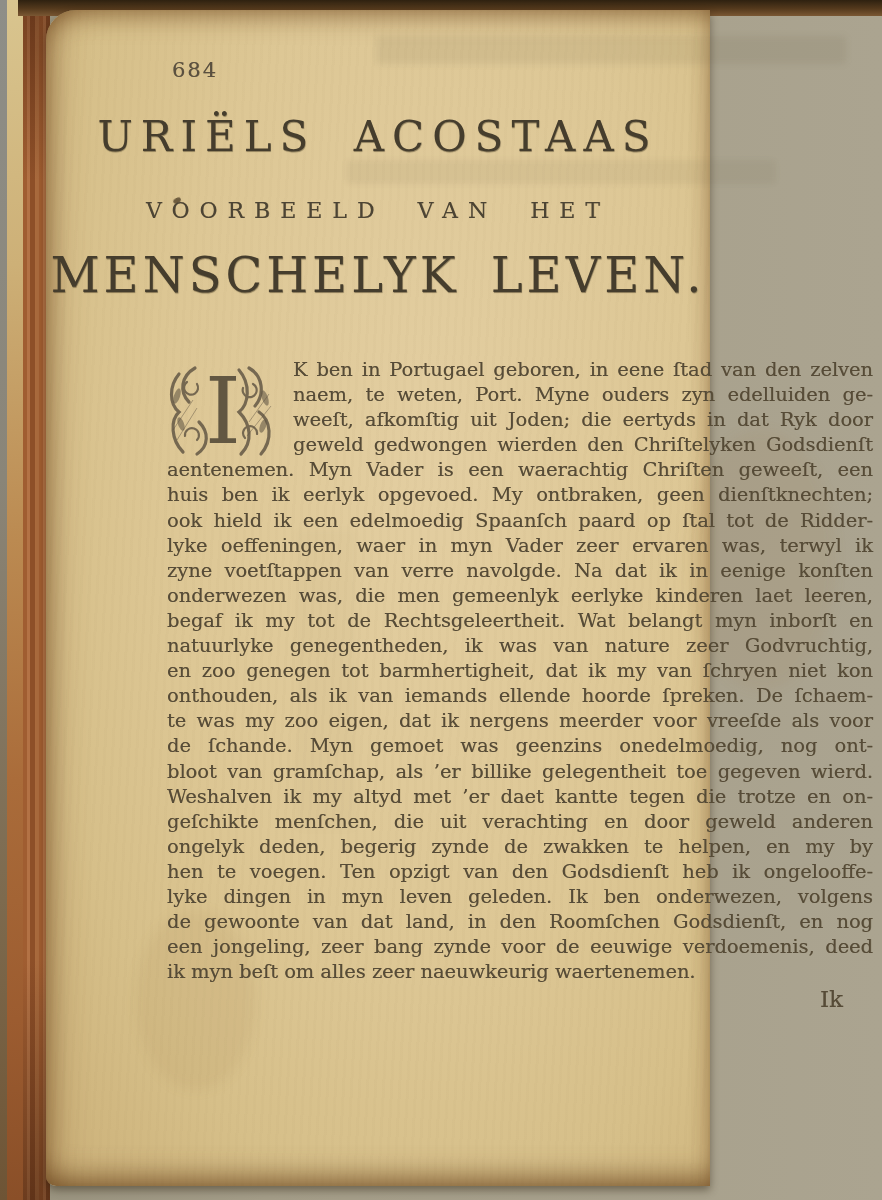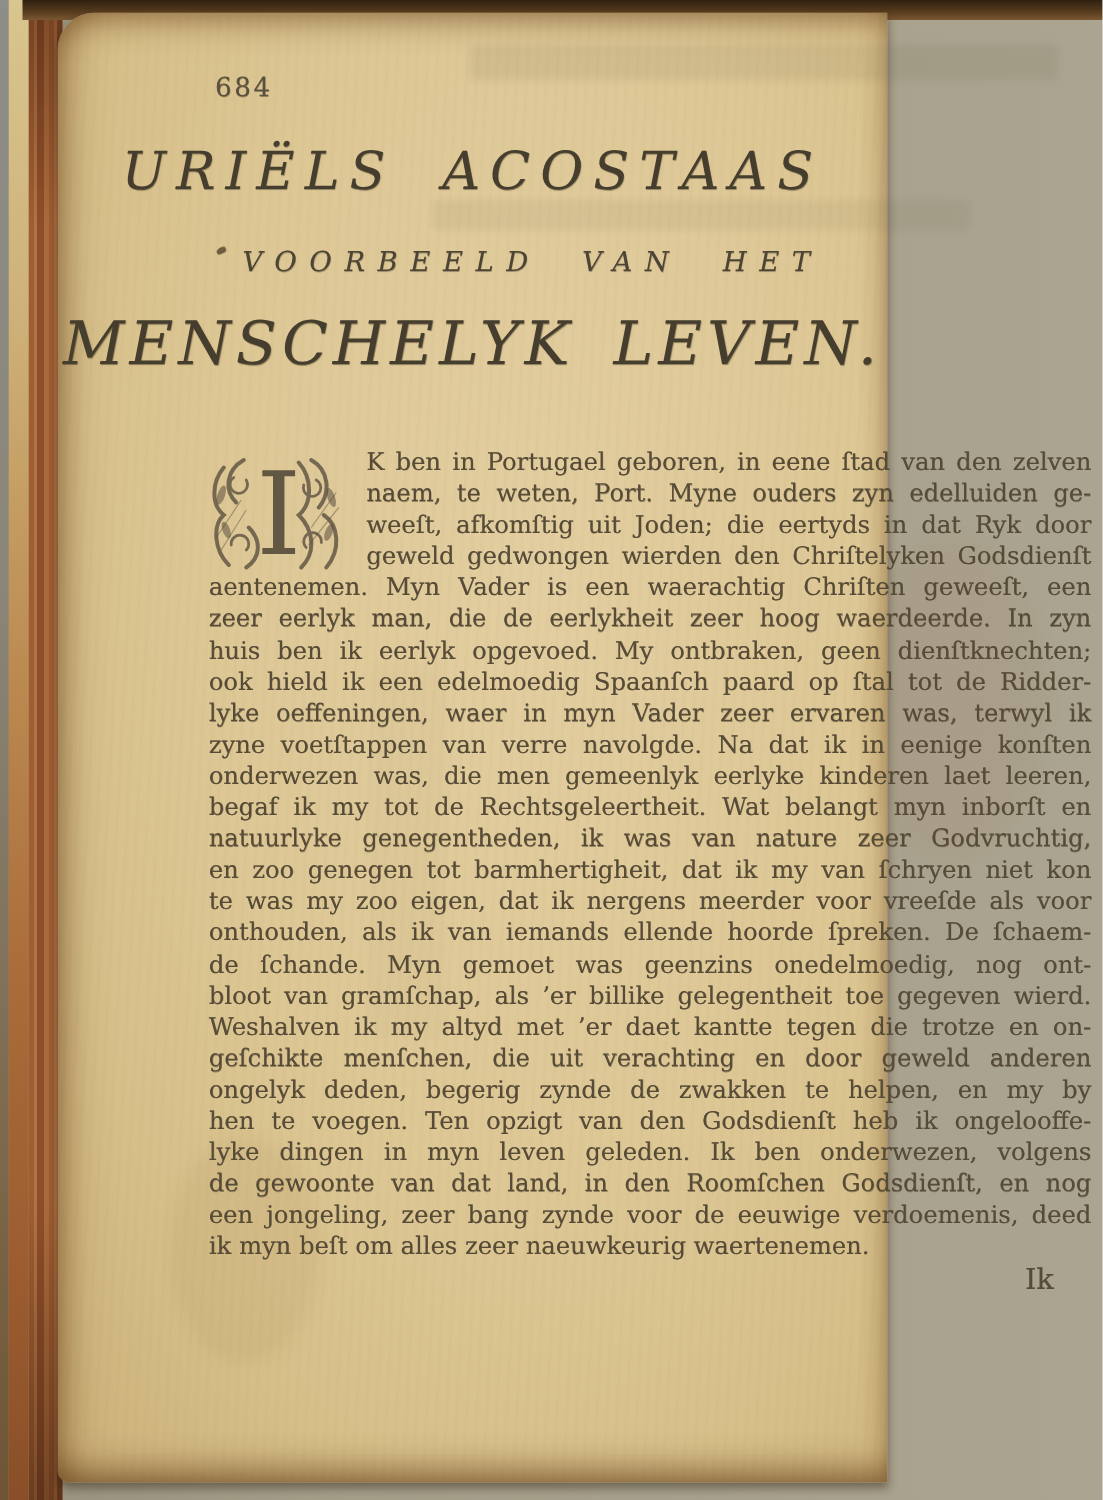--- a/index.html
+++ b/index.html
@@ -41,25 +41,25 @@
   .g2{left:300px;top:150px;width:430px;height:24px;opacity:.8;}
   .g3{left:250px;top:520px;width:60px;height:300px;opacity:.25;}
   .stain{border-radius:50%;filter:blur(6px);}
   .s1{left:640px;top:420px;width:150px;height:260px;background:rgba(150,112,58,.07);}
   .s2{left:90px;top:900px;width:120px;height:180px;background:rgba(140,104,52,.08);}
   .ink-spot{left:127px;top:188px;width:8px;height:5px;background:rgba(72,56,34,.75);
     border-radius:60% 40% 50% 50%;transform:rotate(-25deg);filter:blur(.4px);}
   
   .pagenum{left:126px;top:48px;font-size:21px;color:#5a5040;letter-spacing:2px;
     text-shadow:.3px .3px .5px rgba(80,66,40,.5);}
-  .hdr{left:0;width:100%;text-align:center;color:#453d2d;white-space:nowrap;font-style:italic;}
+  .hdr{left:0;width:100%;text-align:center;color:#453d2d;white-space:nowrap;}
   .title1{top:102px;font-size:42px;letter-spacing:8px;word-spacing:16px;
     text-shadow:.4px .6px .7px rgba(60,50,30,.45);}
   .title2{top:188px;font-size:22px;letter-spacing:10px;word-spacing:16px;color:#4c4434;
-    text-shadow:.3px .4px .6px rgba(60,50,30,.4);padding-left:48px;}
+    text-shadow:.3px .4px .6px rgba(60,50,30,.4);}
   .title3{top:237px;font-size:48px;letter-spacing:4px;word-spacing:12px;
     text-shadow:.5px .7px .8px rgba(55,45,25,.5);}
   
   .body-block{left:121px;top:347px;width:706px;}
   .body-block .bline{position:static;display:block;height:25.1px;
     font-size:19.4px;line-height:25.1px;color:#564b37;
     text-align:justify;text-align-last:justify;white-space:normal;
     text-shadow:.3px .3px .45px rgba(86,75,50,.55);}
   .body-block .bline.in{margin-left:126px;}
   .body-block .bline.last{text-align-last:left;}
@@ -116,31 +116,30 @@
         <ellipse cx="98" cy="66" rx="3" ry="7" transform="rotate(20 98 66)"></ellipse>
       </g>
       <text x="58" y="83" text-anchor="middle" font-size="92" font-family="DejaVu Serif, serif" fill="#554b39" opacity="0.9">I</text>
     </svg>
 
     <div class="bline in">K ben in Portugael geboren, in eene ſtad van den zelven</div>
     <div class="bline in">naem, te weten, Port. Myne ouders zyn edelluiden ge-</div>
     <div class="bline in">weeſt, afkomſtig uit Joden; die eertyds in dat Ryk door</div>
     <div class="bline in">geweld gedwongen wierden den Chriſtelyken Godsdienſt</div>
     <div class="bline">aentenemen. Myn Vader is een waerachtig Chriſten geweeſt, een</div>
-    <div class="bline">zeer eerlyk man, die de eerlykheit zeer hoog waerdeerde. In zyn</div>
     <div class="bline">huis ben ik eerlyk opgevoed. My ontbraken, geen dienſtknechten;</div>
     <div class="bline">ook hield ik een edelmoedig Spaanſch paard op ſtal tot de Ridder-</div>
     <div class="bline">lyke oeffeningen, waer in myn Vader zeer ervaren was, terwyl ik</div>
     <div class="bline">zyne voetſtappen van verre navolgde. Na dat ik in eenige konſten</div>
     <div class="bline">onderwezen was, die men gemeenlyk eerlyke kinderen laet leeren,</div>
     <div class="bline">begaf ik my tot de Rechtsgeleertheit. Wat belangt myn inborſt en</div>
     <div class="bline">natuurlyke genegentheden, ik was van nature zeer Godvruchtig,</div>
     <div class="bline">en zoo genegen tot barmhertigheit, dat ik my van ſchryen niet kon</div>
+    <div class="bline">onthouden, als ik van iemands ellende hoorde ſpreken. De ſchaem-</div>
     <div class="bline">te was my zoo eigen, dat ik nergens meerder voor vreeſde als voor</div>
-    <div class="bline">onthouden, als ik van iemands ellende hoorde ſpreken. De ſchaem-</div>
     <div class="bline">de ſchande. Myn gemoet was geenzins onedelmoedig, nog ont-</div>
     <div class="bline">bloot van gramſchap, als ’er billike gelegentheit toe gegeven wierd.</div>
     <div class="bline">Weshalven ik my altyd met ’er daet kantte tegen die trotze en on-</div>
     <div class="bline">geſchikte menſchen, die uit verachting en door geweld anderen</div>
     <div class="bline">ongelyk deden, begerig zynde de zwakken te helpen, en my by</div>
     <div class="bline">hen te voegen. Ten opzigt van den Godsdienſt heb ik ongelooffe-</div>
     <div class="bline">lyke dingen in myn leven geleden. Ik ben onderwezen, volgens</div>
     <div class="bline">de gewoonte van dat land, in den Roomſchen Godsdienſt, en nog</div>
     <div class="bline">een jongeling, zeer bang zynde voor de eeuwige verdoemenis, deed</div>
     <div class="bline last">ik myn beſt om alles zeer naeuwkeurig waertenemen.</div>

